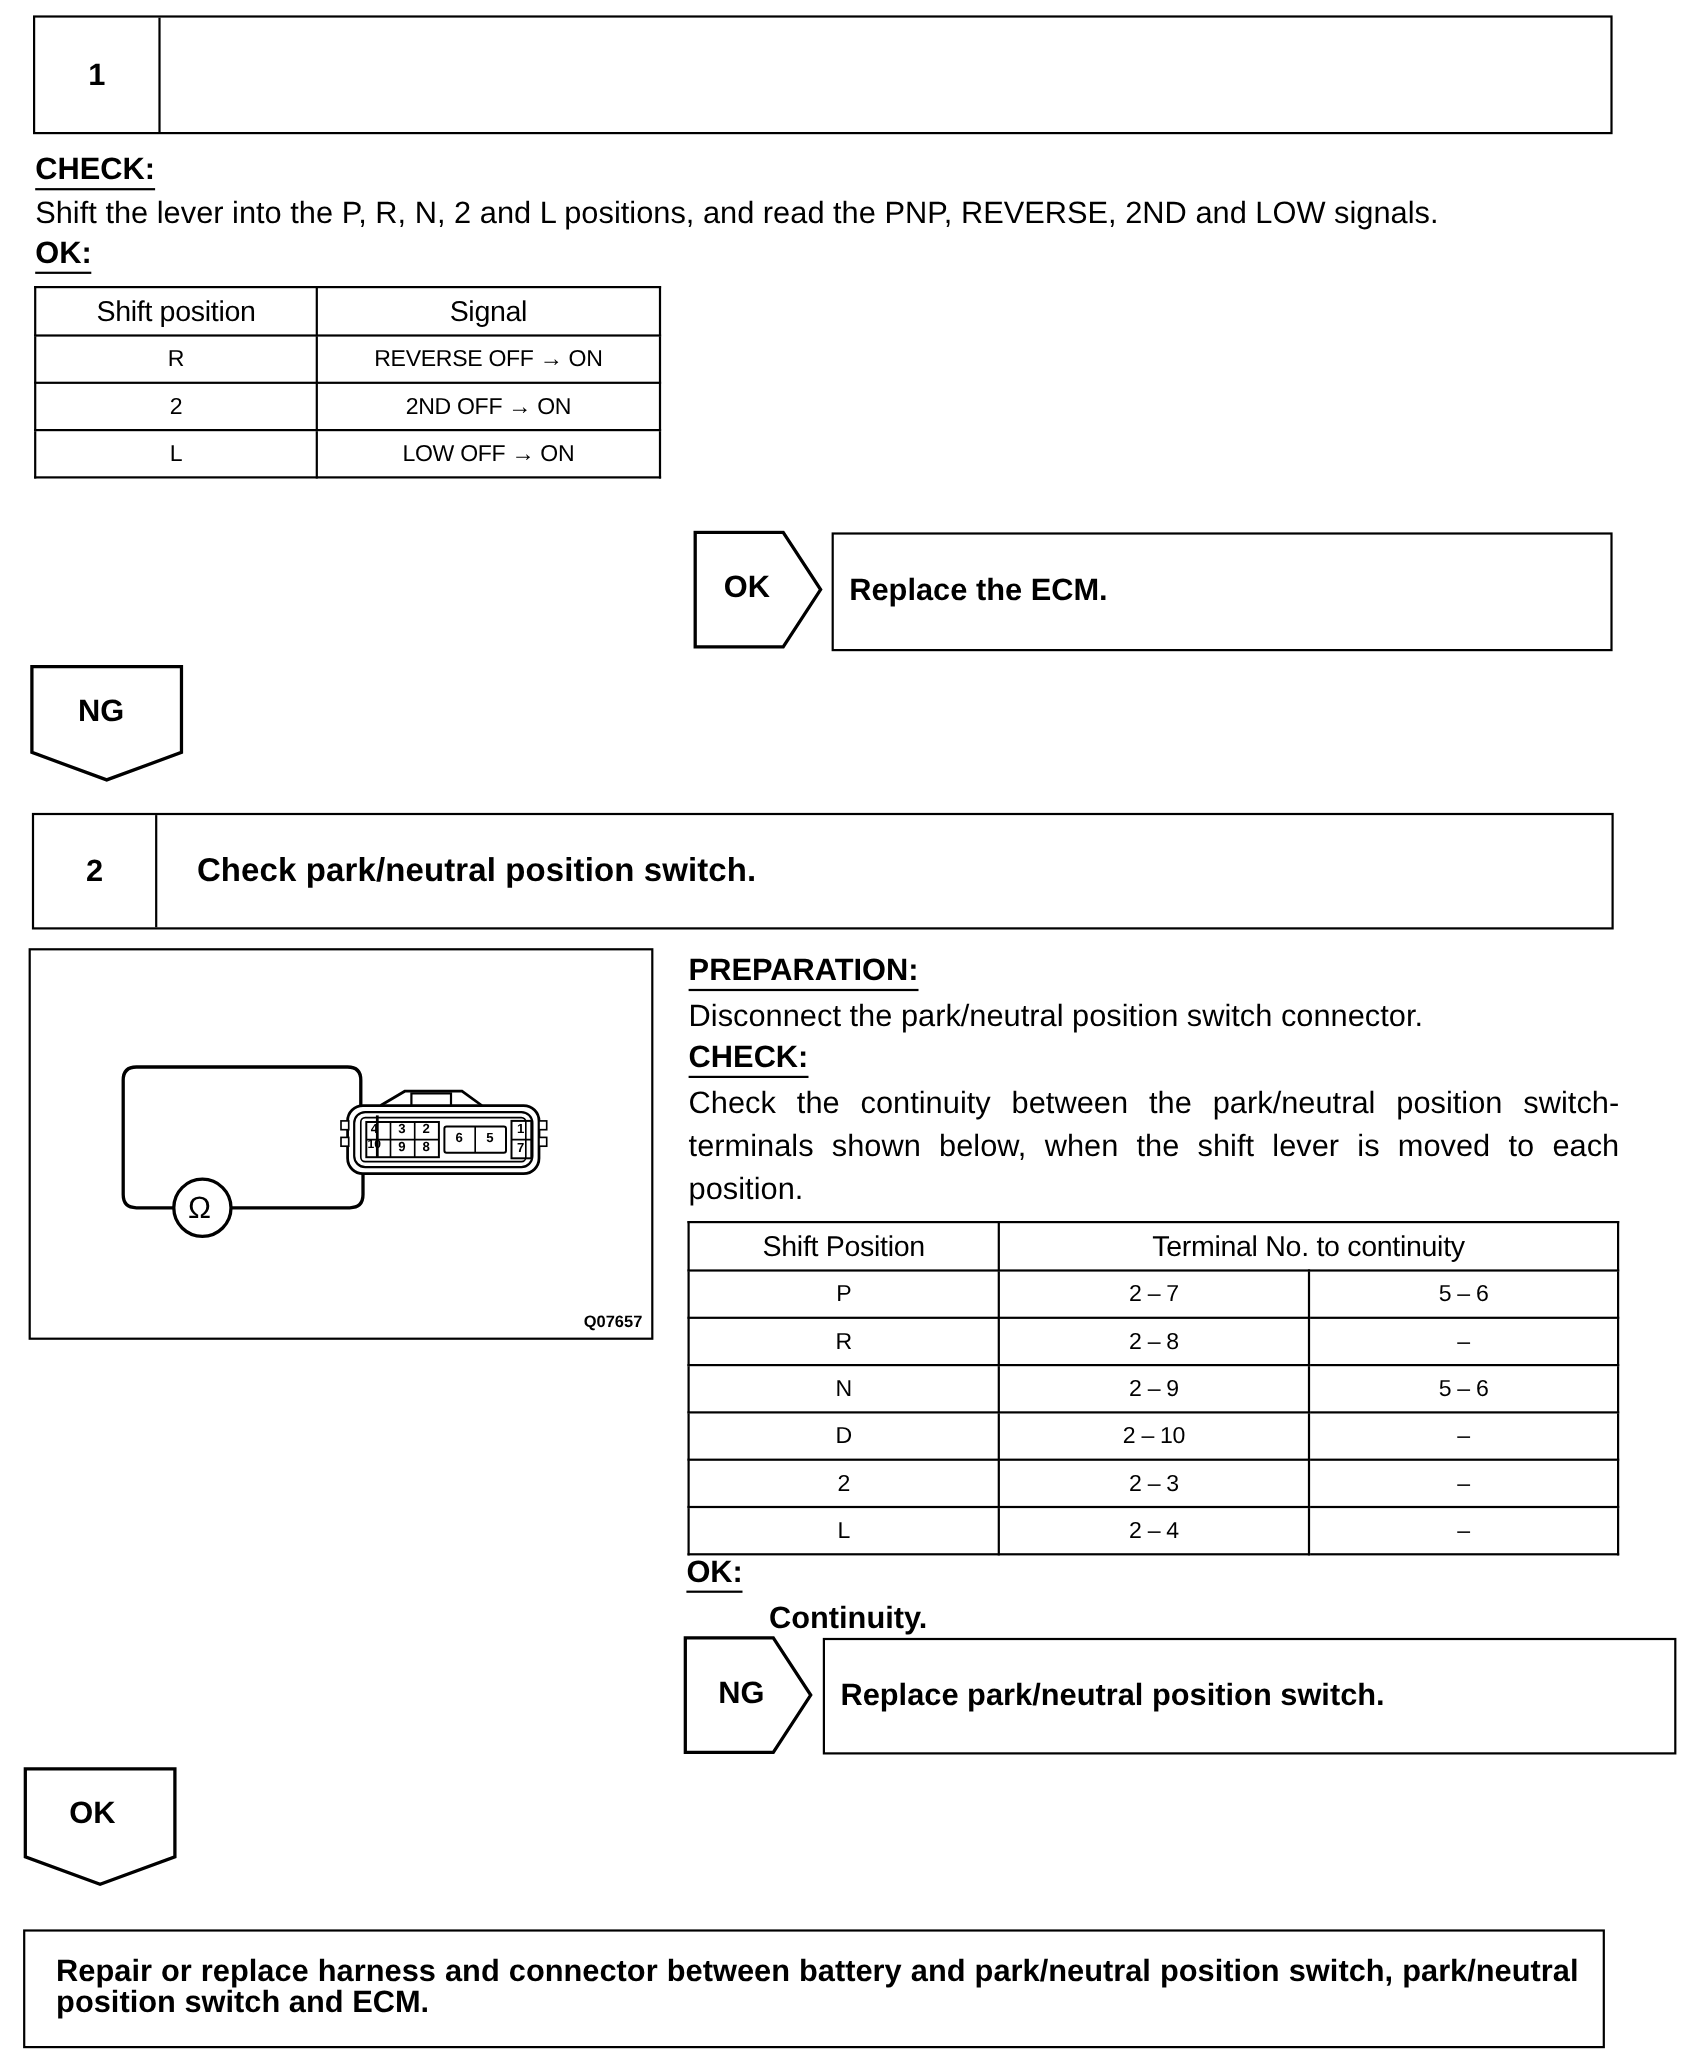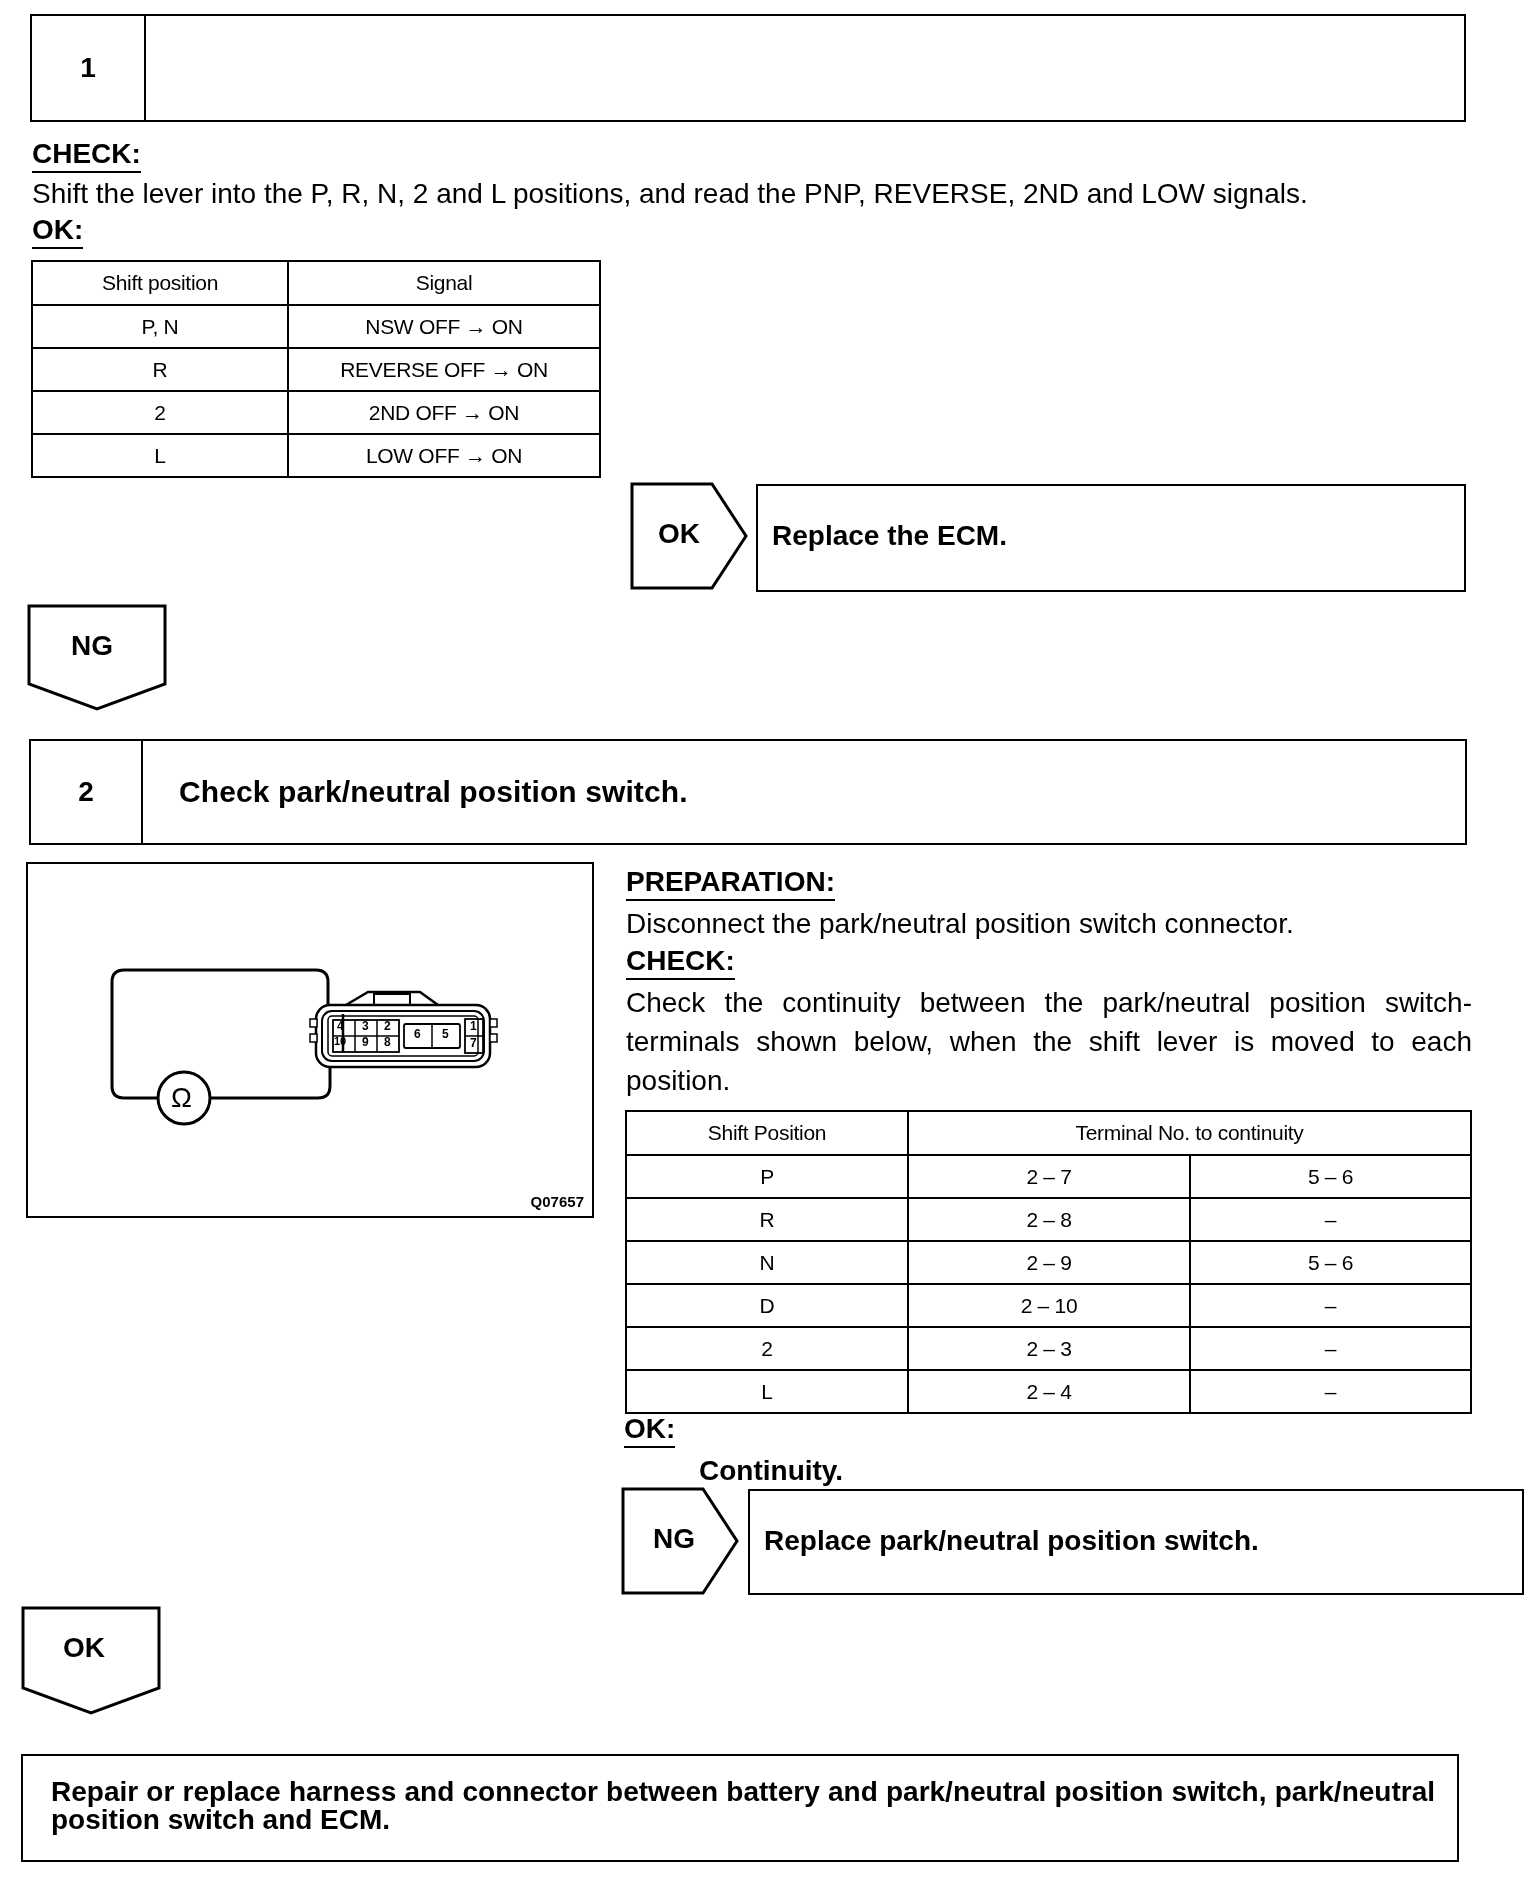--- a/index.html
+++ b/index.html
@@ -10,21 +10,21 @@
   .step-num { position: absolute; top: 0; bottom: 0; border-right: 2px solid #000; box-sizing: border-box;
               display: flex; align-items: center; justify-content: center; font-weight: bold; font-size: 28px; }
   .step-title { position: absolute; top: 0; bottom: 0; right: 0; display: flex; align-items: center;
                 padding-left: 14px; font-weight: bold; font-size: 30px; letter-spacing: 0.1px; white-space: nowrap; }
   .heading { position: absolute; font-weight: bold; font-size: 28px; line-height: 32px;
              border-bottom: 2px solid #000; padding-bottom: 1px; white-space: nowrap; }
   .para { position: absolute; font-size: 28px; line-height: 39px; }
   table.spec { position: absolute; border-collapse: collapse; table-layout: fixed; }
   table.spec td, table.spec th { border: 2px solid #000; text-align: center; font-weight: normal;
             font-size: 21px; padding: 0; letter-spacing: -0.3px; }
-  table.spec th { font-size: 21px; }
+  table.spec th { font-size: 26px; }
   .arrow-right, .arrow-down { position: absolute; }
   .arrow-right svg, .arrow-down svg { position: absolute; left: 0; top: 0; }
   .arrow-label { position: absolute; font-weight: bold; font-size: 28px; }
   .result-text { position: absolute; font-weight: bold; font-size: 28px; white-space: nowrap; }
   .final-text { position: absolute; left: 28px; right: 22px; top: 22px; font-weight: bold; font-size: 28px;
                 line-height: 28px; text-align: justify; text-align-last: left; }
   .fig-code { position: absolute; font-size: 15px; font-weight: bold; }
 </style>
 </head>
 <body>
@@ -39,24 +39,20 @@
 
 <table class="spec" style="left:31px; top:260px; width:568px;">
   <colgroup>
       <col style="width:256px">
       <col style="width:312px">
     </colgroup>
   <tbody>
       <tr style="height:44px;">
     <th>Shift position</th>
     <th>Signal</th>
-  </tr>
-  <tr style="height:43px;">
-    <td>P, N</td>
-    <td>NSW OFF → ON</td>
   </tr>
   <tr style="height:43px;">
     <td>R</td>
     <td>REVERSE OFF → ON</td>
   </tr>
   <tr style="height:43px;">
     <td>2</td>
     <td>2ND OFF → ON</td>
   </tr>
   <tr style="height:43px;">

